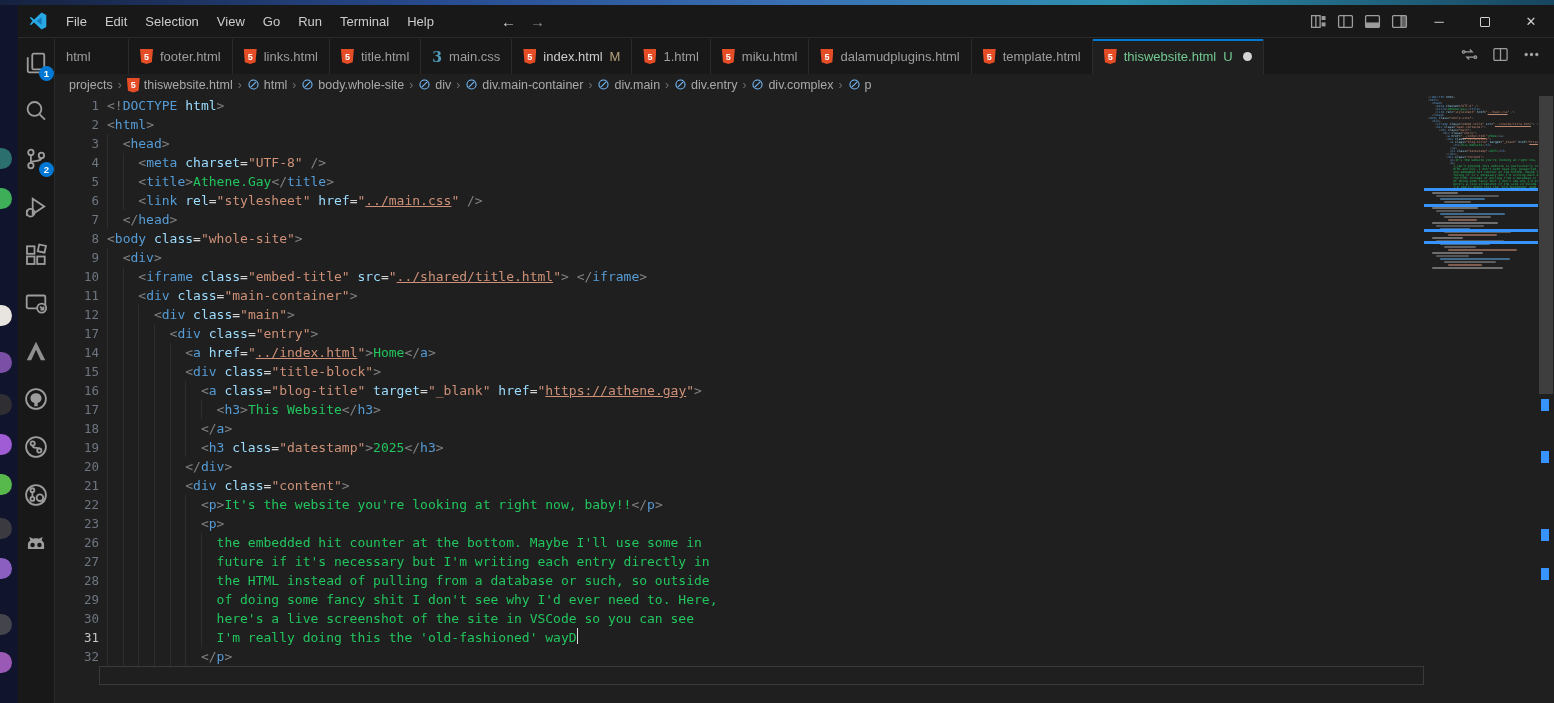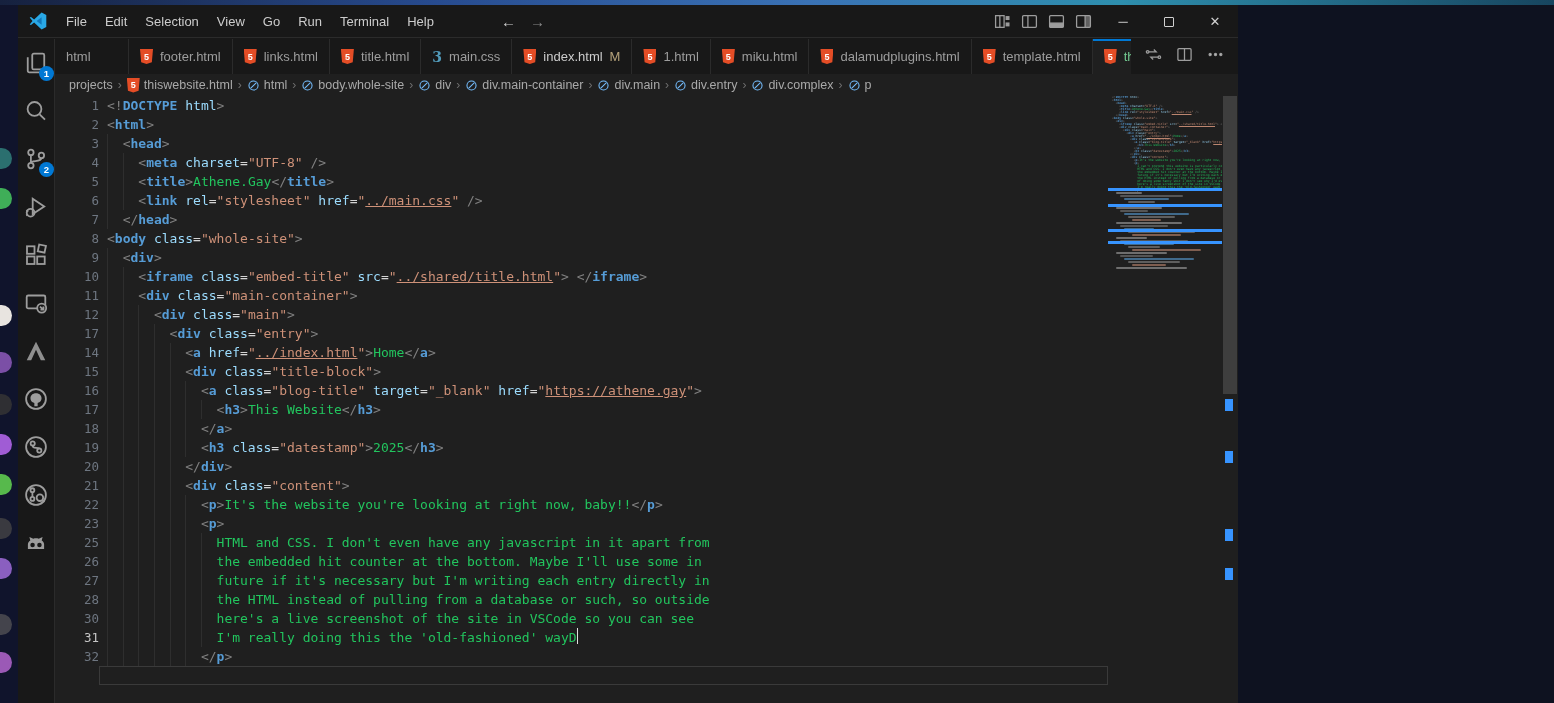--- a/index.html
+++ b/index.html
@@ -5,21 +5,21 @@
   * { margin:0; padding:0; box-sizing:border-box; }
   html,body { width:1554px; height:703px; overflow:hidden; background:#0e1220; font-family:"Liberation Sans",sans-serif; }
 
   
   .desktop-top { position:absolute; left:0; top:0; width:1554px; height:5px;
     background:linear-gradient(90deg,#16213e 0%,#274b8f 28%,#3a72b5 52%,#2e8fae 72%,#17455f 100%); }
   .desktop-left { position:absolute; left:0; top:5px; width:18px; height:698px; background:#10142c; overflow:hidden; }
   .dock-icon { position:absolute; left:-9px; width:21px; height:21px; border-radius:50%; }
 
   
-  .window { position:absolute; left:18px; top:5px; width:1220px; height:698px; background:#181818; }
+  .window { position:absolute; left:18px; top:5px; width:1536px; height:698px; background:#181818; }
 
   
   .titlebar { position:relative; height:33px; background:#181818; border-bottom:1px solid #2b2b2b;
     display:flex; align-items:center; color:#cccccc; font-size:13px; }
   .vscode-logo { width:18px; height:18px; margin:0 10px 0 11px; flex:0 0 auto; }
   .menubar { display:flex; }
   .menu-item { padding:4px 9px; border-radius:5px; color:#cccccc; cursor:default; }
   .nav-arrows { display:flex; gap:14px; margin-left:58px; font-size:15px; color:#cfcfcf; }
   .nav-arrows .fwd { color:#8a8a8a; }
   .command-center { position:absolute; left:492px; top:5px; width:590px; height:23px;
@@ -49,32 +49,32 @@
   .tab.active { background:#1f1f1f; color:#73c991; }
   .tab.active::before { content:""; position:absolute; left:0; right:0; top:0; height:2px; background:#0078d4; }
   .tab .mod-badge { color:#b5a27a; }
   .tab .git-badge { color:inherit; }
   .tab .dirty-dot { width:9px; height:9px; border-radius:50%; background:#d4d4d4; margin-left:3px; }
   .tab-actions { display:flex; align-items:center; gap:14px; padding:0 14px; color:#cccccc; background:#181818; }
 
   
   .breadcrumbs { height:22px; background:#1f1f1f; display:flex; align-items:center; padding-left:14px;
     font-size:12.5px; color:#a9a9a9; gap:3px; white-space:nowrap; }
-  .bc-seg { display:flex; align-items:center; gap:4px; }
+  .bc-seg { display:flex; align-items:flex-start; gap:4px; }
   .bc-sep { color:#6e6e6e; margin:0 2px; font-size:12px; }
 
   
   .editor { position:relative; flex:1; background:#1f1f1f; overflow:hidden; }
   .code-lines { position:absolute; left:0; top:0; right:130px; font-family:"DejaVu Sans Mono",monospace; font-size:13px; line-height:19px; }
   .row { display:flex; height:19px; white-space:pre; }
   .ln { flex:0 0 44px; text-align:right; color:#6e7681; margin-right:8px; font-size:12.5px; }
   .row.cur .ln { color:#c6c6c6; }
   .t-ind { display:inline-block; height:19px; vertical-align:top;
     background:repeating-linear-gradient(to right,#2e2e2e 0 1px,transparent 1px 2ch); }
-  .t-punc { color:#808080; } .t-tag { color:#569cd6;font-weight:bold; } .t-attr { color:#9cdcfe; }
+  .t-punc { color:#808080; } .t-tag { color:#569cd6; } .t-attr { color:#9cdcfe; }
   .t-eq { color:#d4d4d4; } .t-str { color:#ce9178; }
   .t-link { color:#ce9178; text-decoration:underline; }
   .t-text { color:#22c55e; }
   .cursor-caret { display:inline-block; width:1.5px; height:16px; background:#e0e0e0; vertical-align:middle; }
   .current-line-overlay { position:absolute; left:44px; right:130px; height:19px; border:1px solid #3a3a3a; pointer-events:none; }
 
   
   .minimap { position:absolute; top:0; bottom:0; right:16px; width:114px; overflow:hidden; }
   .mm-code { font-family:"DejaVu Sans Mono",monospace; font-size:3px; line-height:3px; white-space:pre; padding-left:4px; opacity:.9; }
   .mm-extra { padding-left:4px; }
@@ -409,24 +409,24 @@
             <div class="row"><div class="ln">14</div><span class="t-ind" style="width: 10ch;"></span><span class="t-punc">&lt;</span><span class="t-tag">a</span><span class="t-attr"> href</span><span class="t-eq">=</span><span class="t-str">"</span><span class="t-link">../index.html</span><span class="t-str">"</span><span class="t-punc">&gt;</span><span class="t-text">Home</span><span class="t-punc">&lt;/</span><span class="t-tag">a</span><span class="t-punc">&gt;</span></div>
             <div class="row"><div class="ln">15</div><span class="t-ind" style="width: 10ch;"></span><span class="t-punc">&lt;</span><span class="t-tag">div</span><span class="t-attr"> class</span><span class="t-eq">=</span><span class="t-str">"title-block"</span><span class="t-punc">&gt;</span></div>
             <div class="row"><div class="ln">16</div><span class="t-ind" style="width: 12ch;"></span><span class="t-punc">&lt;</span><span class="t-tag">a</span><span class="t-attr"> class</span><span class="t-eq">=</span><span class="t-str">"blog-title"</span><span class="t-attr"> target</span><span class="t-eq">=</span><span class="t-str">"_blank"</span><span class="t-attr"> href</span><span class="t-eq">=</span><span class="t-str">"</span><span class="t-link">https://athene.gay</span><span class="t-str">"</span><span class="t-punc">&gt;</span></div>
             <div class="row"><div class="ln">17</div><span class="t-ind" style="width: 14ch;"></span><span class="t-punc">&lt;</span><span class="t-tag">h3</span><span class="t-punc">&gt;</span><span class="t-text">This Website</span><span class="t-punc">&lt;/</span><span class="t-tag">h3</span><span class="t-punc">&gt;</span></div>
             <div class="row"><div class="ln">18</div><span class="t-ind" style="width: 12ch;"></span><span class="t-punc">&lt;/</span><span class="t-tag">a</span><span class="t-punc">&gt;</span></div>
             <div class="row"><div class="ln">19</div><span class="t-ind" style="width: 12ch;"></span><span class="t-punc">&lt;</span><span class="t-tag">h3</span><span class="t-attr"> class</span><span class="t-eq">=</span><span class="t-str">"datestamp"</span><span class="t-punc">&gt;</span><span class="t-text">2025</span><span class="t-punc">&lt;/</span><span class="t-tag">h3</span><span class="t-punc">&gt;</span></div>
             <div class="row"><div class="ln">20</div><span class="t-ind" style="width: 10ch;"></span><span class="t-punc">&lt;/</span><span class="t-tag">div</span><span class="t-punc">&gt;</span></div>
             <div class="row"><div class="ln">21</div><span class="t-ind" style="width: 10ch;"></span><span class="t-punc">&lt;</span><span class="t-tag">div</span><span class="t-attr"> class</span><span class="t-eq">=</span><span class="t-str">"content"</span><span class="t-punc">&gt;</span></div>
             <div class="row"><div class="ln">22</div><span class="t-ind" style="width: 12ch;"></span><span class="t-punc">&lt;</span><span class="t-tag">p</span><span class="t-punc">&gt;</span><span class="t-text">It's the website you're looking at right now, baby!!</span><span class="t-punc">&lt;/</span><span class="t-tag">p</span><span class="t-punc">&gt;</span></div>
             <div class="row"><div class="ln">23</div><span class="t-ind" style="width: 12ch;"></span><span class="t-punc">&lt;</span><span class="t-tag">p</span><span class="t-punc">&gt;</span></div>
-            <div class="row"><div class="ln">25</div><span class="t-ind" style="width: 14ch;"></span><span class="t-text">HTML and CSS. I don't even have any javascript in it apart from</span></div>
             <div class="row"><div class="ln">26</div><span class="t-ind" style="width: 14ch;"></span><span class="t-text">the embedded hit counter at the bottom. Maybe I'll use some in</span></div>
             <div class="row"><div class="ln">27</div><span class="t-ind" style="width: 14ch;"></span><span class="t-text">future if it's necessary but I'm writing each entry directly in</span></div>
             <div class="row"><div class="ln">28</div><span class="t-ind" style="width: 14ch;"></span><span class="t-text">the HTML instead of pulling from a database or such, so outside</span></div>
+            <div class="row"><div class="ln">29</div><span class="t-ind" style="width: 14ch;"></span><span class="t-text">of doing some fancy shit I don't see why I'd ever need to. Here,</span></div>
             <div class="row"><div class="ln">30</div><span class="t-ind" style="width: 14ch;"></span><span class="t-text">here's a live screenshot of the site in VSCode so you can see</span></div>
             <div class="row cur"><div class="ln">31</div><span class="t-ind" style="width: 14ch;"></span><span class="t-text">I'm really doing this the 'old-fashioned' wayD</span><span class="cursor-caret"></span></div>
             <div class="row"><div class="ln">32</div><span class="t-ind" style="width: 12ch;"></span><span class="t-punc">&lt;/</span><span class="t-tag">p</span><span class="t-punc">&gt;</span></div>
           </div>
         <div class="current-line-overlay" id="curLine" style="top: 570px;"></div>
         <div class="minimap" id="minimap">
           <div class="mm-code" id="mmCode"><div class="mm-line"><span class="t-punc">&lt;!</span><span class="t-tag">DOCTYPE</span><span class="t-attr"> html</span><span class="t-punc">&gt;</span></div><div class="mm-line"><span class="t-punc">&lt;</span><span class="t-tag">html</span><span class="t-punc">&gt;</span></div><div class="mm-line">  <span class="t-punc">&lt;</span><span class="t-tag">head</span><span class="t-punc">&gt;</span></div><div class="mm-line">    <span class="t-punc">&lt;</span><span class="t-tag">meta</span><span class="t-attr"> charset</span><span class="t-eq">=</span><span class="t-str">"UTF-8"</span><span class="t-text"> </span><span class="t-punc">/&gt;</span></div><div class="mm-line">    <span class="t-punc">&lt;</span><span class="t-tag">title</span><span class="t-punc">&gt;</span><span class="t-text">Athene.Gay</span><span class="t-punc">&lt;/</span><span class="t-tag">title</span><span class="t-punc">&gt;</span></div><div class="mm-line">    <span class="t-punc">&lt;</span><span class="t-tag">link</span><span class="t-attr"> rel</span><span class="t-eq">=</span><span class="t-str">"stylesheet"</span><span class="t-attr"> href</span><span class="t-eq">=</span><span class="t-str">"</span><span class="t-link">../main.css</span><span class="t-str">"</span><span class="t-text"> </span><span class="t-punc">/&gt;</span></div><div class="mm-line">  <span class="t-punc">&lt;/</span><span class="t-tag">head</span><span class="t-punc">&gt;</span></div><div class="mm-line"><span class="t-punc">&lt;</span><span class="t-tag">body</span><span class="t-attr"> class</span><span class="t-eq">=</span><span class="t-str">"whole-site"</span><span class="t-punc">&gt;</span></div><div class="mm-line">  <span class="t-punc">&lt;</span><span class="t-tag">div</span><span class="t-punc">&gt;</span></div><div class="mm-line">    <span class="t-punc">&lt;</span><span class="t-tag">iframe</span><span class="t-attr"> class</span><span class="t-eq">=</span><span class="t-str">"embed-title"</span><span class="t-attr"> src</span><span class="t-eq">=</span><span class="t-str">"</span><span class="t-link">../shared/title.html</span><span class="t-str">"</span><span class="t-punc">&gt;</span><span class="t-text"> </span><span class="t-punc">&lt;/</span></div><div class="mm-line">    <span class="t-punc">&lt;</span><span class="t-tag">div</span><span class="t-attr"> class</span><span class="t-eq">=</span><span class="t-str">"main-container"</span><span class="t-punc">&gt;</span></div><div class="mm-line">      <span class="t-punc">&lt;</span><span class="t-tag">div</span><span class="t-attr"> class</span><span class="t-eq">=</span><span class="t-str">"main"</span><span class="t-punc">&gt;</span></div><div class="mm-line">        <span class="t-punc">&lt;</span><span class="t-tag">div</span><span class="t-attr"> class</span><span class="t-eq">=</span><span class="t-str">"entry"</span><span class="t-punc">&gt;</span></div><div class="mm-line">          <span class="t-punc">&lt;</span><span class="t-tag">a</span><span class="t-attr"> href</span><span class="t-eq">=</span><span class="t-str">"</span><span class="t-link">../index.html</span><span class="t-str">"</span><span class="t-punc">&gt;</span><span class="t-text">Home</span><span class="t-punc">&lt;/</span><span class="t-tag">a</span><span class="t-punc">&gt;</span></div><div class="mm-line">          <span class="t-punc">&lt;</span><span class="t-tag">div</span><span class="t-attr"> class</span><span class="t-eq">=</span><span class="t-str">"title-block"</span><span class="t-punc">&gt;</span></div><div class="mm-line">            <span class="t-punc">&lt;</span><span class="t-tag">a</span><span class="t-attr"> class</span><span class="t-eq">=</span><span class="t-str">"blog-title"</span><span class="t-attr"> target</span><span class="t-eq">=</span><span class="t-str">"_blank"</span><span class="t-attr"> href</span><span class="t-eq">=</span><span class="t-str">"</span><span class="t-link">https://athene.gay</span></div><div class="mm-line">              <span class="t-punc">&lt;</span><span class="t-tag">h3</span><span class="t-punc">&gt;</span><span class="t-text">This Website</span><span class="t-punc">&lt;/</span><span class="t-tag">h3</span><span class="t-punc">&gt;</span></div><div class="mm-line">            <span class="t-punc">&lt;/</span><span class="t-tag">a</span><span class="t-punc">&gt;</span></div><div class="mm-line">            <span class="t-punc">&lt;</span><span class="t-tag">h3</span><span class="t-attr"> class</span><span class="t-eq">=</span><span class="t-str">"datestamp"</span><span class="t-punc">&gt;</span><span class="t-text">2025</span><span class="t-punc">&lt;/</span><span class="t-tag">h3</span><span class="t-punc">&gt;</span></div><div class="mm-line">          <span class="t-punc">&lt;/</span><span class="t-tag">div</span><span class="t-punc">&gt;</span></div><div class="mm-line">          <span class="t-punc">&lt;</span><span class="t-tag">div</span><span class="t-attr"> class</span><span class="t-eq">=</span><span class="t-str">"content"</span><span class="t-punc">&gt;</span></div><div class="mm-line">            <span class="t-punc">&lt;</span><span class="t-tag">p</span><span class="t-punc">&gt;</span><span class="t-text">It's the website you're looking at right now, baby!!</span></div><div class="mm-line">            <span class="t-punc">&lt;</span><span class="t-tag">p</span><span class="t-punc">&gt;</span></div><div class="mm-line">              <span class="t-text">I can't pretend this website is particularly complex. It's pure</span></div><div class="mm-line">              <span class="t-text">HTML and CSS. I don't even have any javascript in it apart from</span></div><div class="mm-line">              <span class="t-text">the embedded hit counter at the bottom. Maybe I'll use some in</span></div><div class="mm-line">              <span class="t-text">future if it's necessary but I'm writing each entry directly in</span></div><div class="mm-line">              <span class="t-text">the HTML instead of pulling from a database or such, so outside</span></div><div class="mm-line">              <span class="t-text">of doing some fancy shit I don't see why I'd ever need to. Here,</span></div><div class="mm-line">              <span class="t-text">here's a live screenshot of the site in VSCode so you can see</span></div><div class="mm-line">              <span class="t-text">I'm really doing this the 'old-fashioned' wayD</span></div><div class="mm-line">            <span class="t-punc">&lt;/</span><span class="t-tag">p</span><span class="t-punc">&gt;</span></div></div>
           <div class="mm-extra" id="mmExtra">
               <div class="mm-bar" style="width: 26px; margin-left: 4px; background: rgba(190, 190, 190, 0.5);"></div>
               <div class="mm-bar" style="width: 63px; margin-left: 8px; background: rgba(150, 150, 150, 0.45);"></div>

